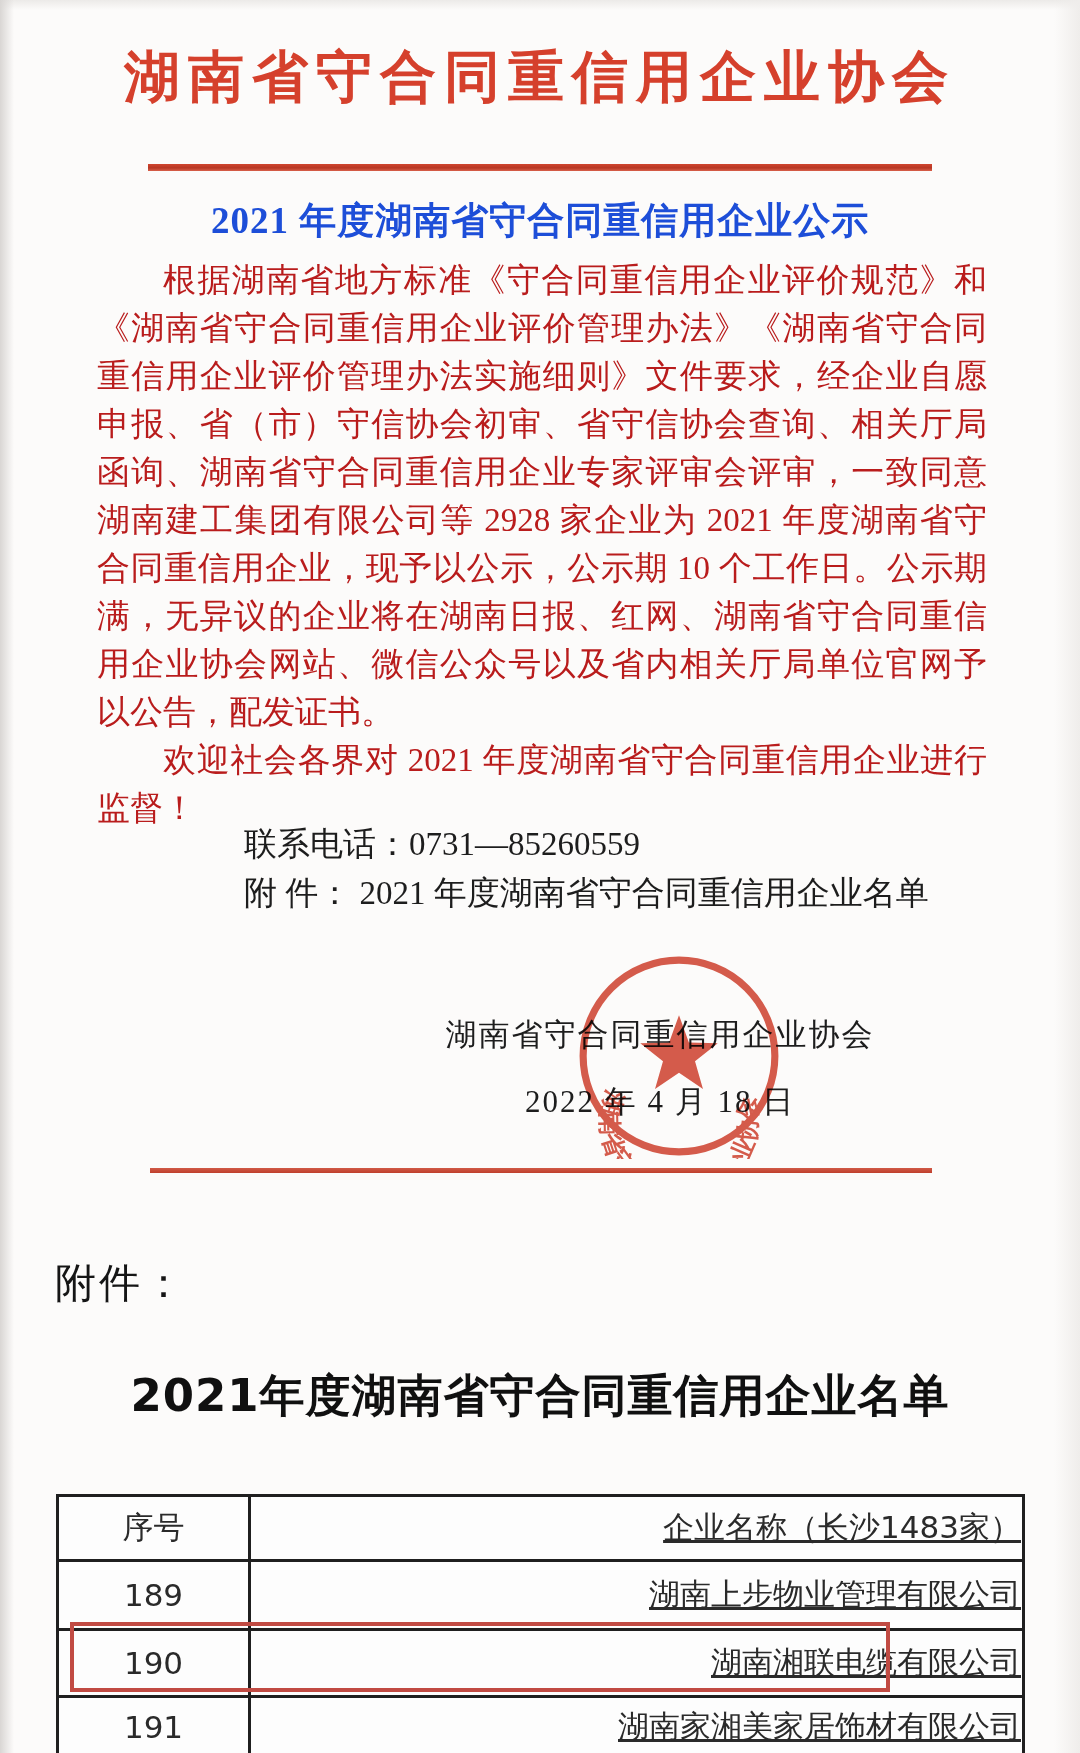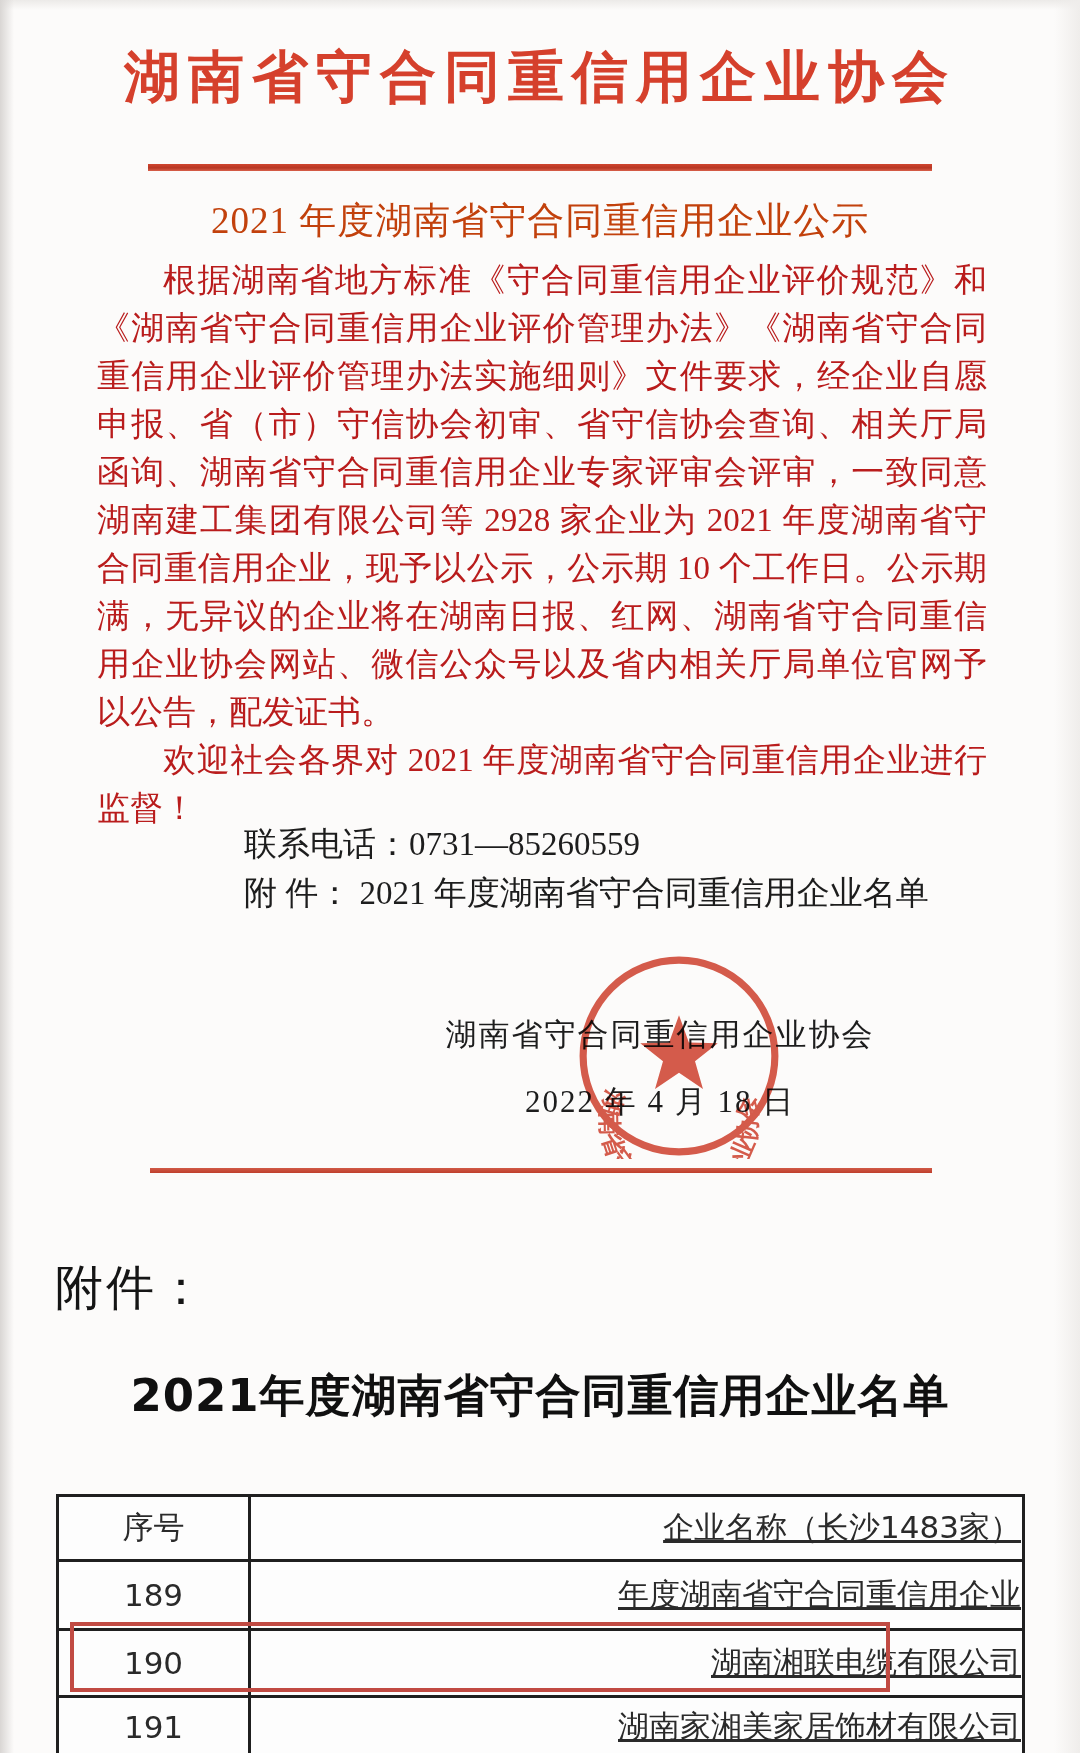--- a/index.html
+++ b/index.html
@@ -19,21 +19,21 @@
     position:absolute;left:0;top:40px;width:100%;text-align:center;
     font-size:56px;font-weight:700;color:#d5402c;letter-spacing:8px;
     font-family:"Liberation Serif","DejaVu Serif",serif;
   }
   .rule-red-top{
     position:absolute;left:148px;top:164px;width:784px;height:7px;
     background:linear-gradient(to bottom,#d0452f 0%,#b83724 55%,#d8604a 100%);
   }
   .doc-title{
     position:absolute;left:0;top:196px;width:100%;text-align:center;
-    font-size:37px;font-weight:400;color:#c2410c;letter-spacing:1px;
+    font-size:37px;font-weight:700;color:#1d4ed8;letter-spacing:1px;
   }
   .letter-body{
     position:absolute;left:97px;top:256px;width:890px;
     font-size:33px;line-height:48px;color:#b91c1c;text-align:justify;
   }
   .letter-body p{margin:0;text-indent:2em;}
   .contact-block{
     position:absolute;left:109px;top:820px;width:890px;
     font-size:33px;line-height:48.5px;color:#1d1d1d;
   }
@@ -49,21 +49,21 @@
     position:absolute;left:576px;top:953px;width:206px;height:206px;
     opacity:.9;mix-blend-mode:multiply;
   }
   .rule-red-bottom{
     position:absolute;left:150px;top:1168px;width:782px;height:5px;
     background:linear-gradient(to bottom,#d05a46,#bf3e2c);
   }
 
   .att-label{
     position:absolute;left:55px;top:1256px;
-    font-size:48px;font-weight:500;color:#151515;letter-spacing:3px;
+    font-size:41px;font-weight:500;color:#151515;letter-spacing:3px;
     font-family:"DejaVu Sans","Liberation Sans",sans-serif;
   }
   .att-title{
     position:absolute;left:0;top:1366px;width:100%;text-align:center;
     font-size:45px;font-weight:700;color:#101010;letter-spacing:1px;
     font-family:"DejaVu Sans","Liberation Sans",sans-serif;
   }
 
   .company-table{
     position:absolute;left:56px;top:1494px;width:969px;
@@ -129,21 +129,21 @@
   <div class="att-title">2021年度湖南省守合同重信用企业名单</div>
 
   <table class="company-table">
     <tbody>
       <tr class="row-header">
         <td class="col-no">序号</td>
         <td class="col-name">企业名称（长沙1483家）</td>
       </tr>
       <tr class="row-189">
         <td class="col-no">189</td>
-        <td class="col-name">年度湖南省守合同重信用企业</td>
+        <td class="col-name">湖南上步物业管理有限公司</td>
       </tr>
       <tr class="row-190">
         <td class="col-no">190</td>
         <td class="col-name">湖南湘联电缆有限公司</td>
       </tr>
       <tr class="row-191">
         <td class="col-no">191</td>
         <td class="col-name">湖南家湘美家居饰材有限公司</td>
       </tr>
     </tbody>

